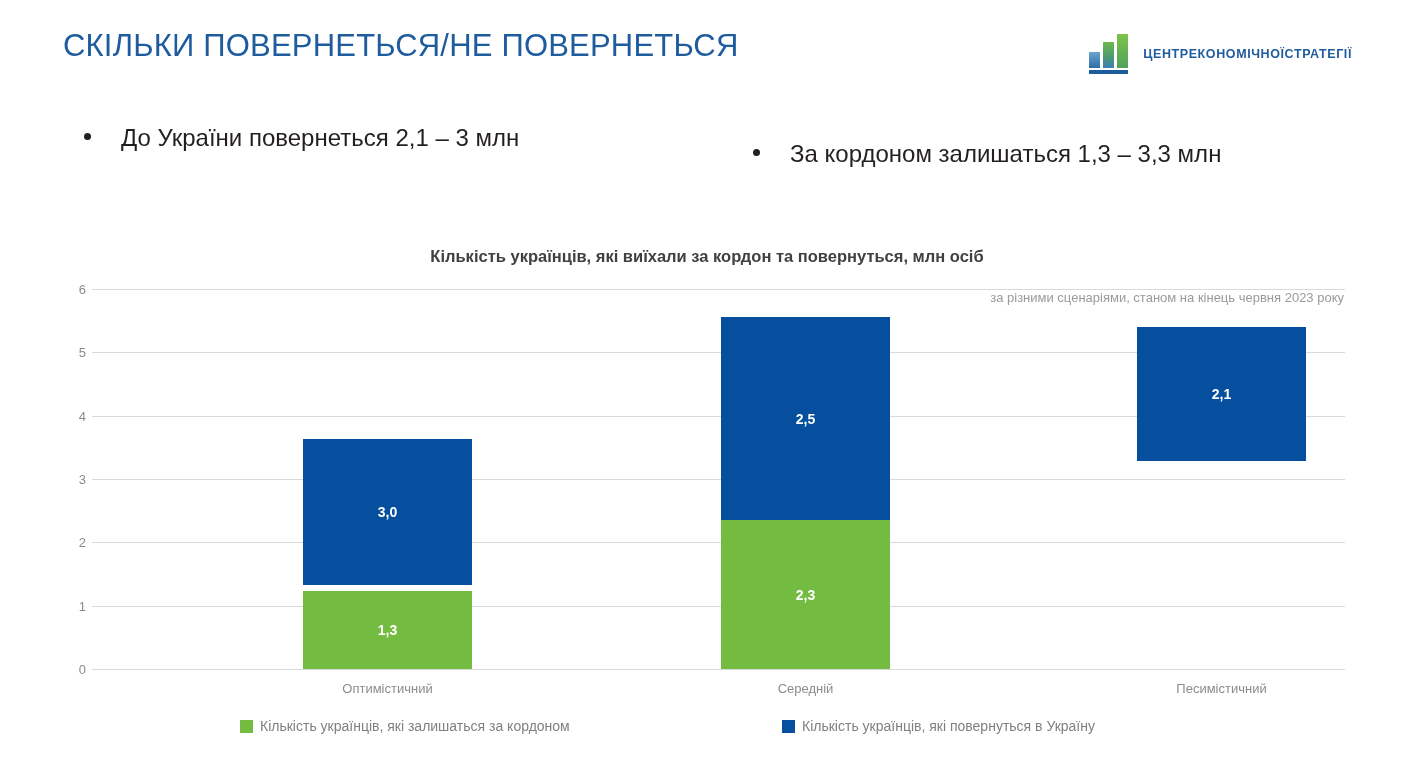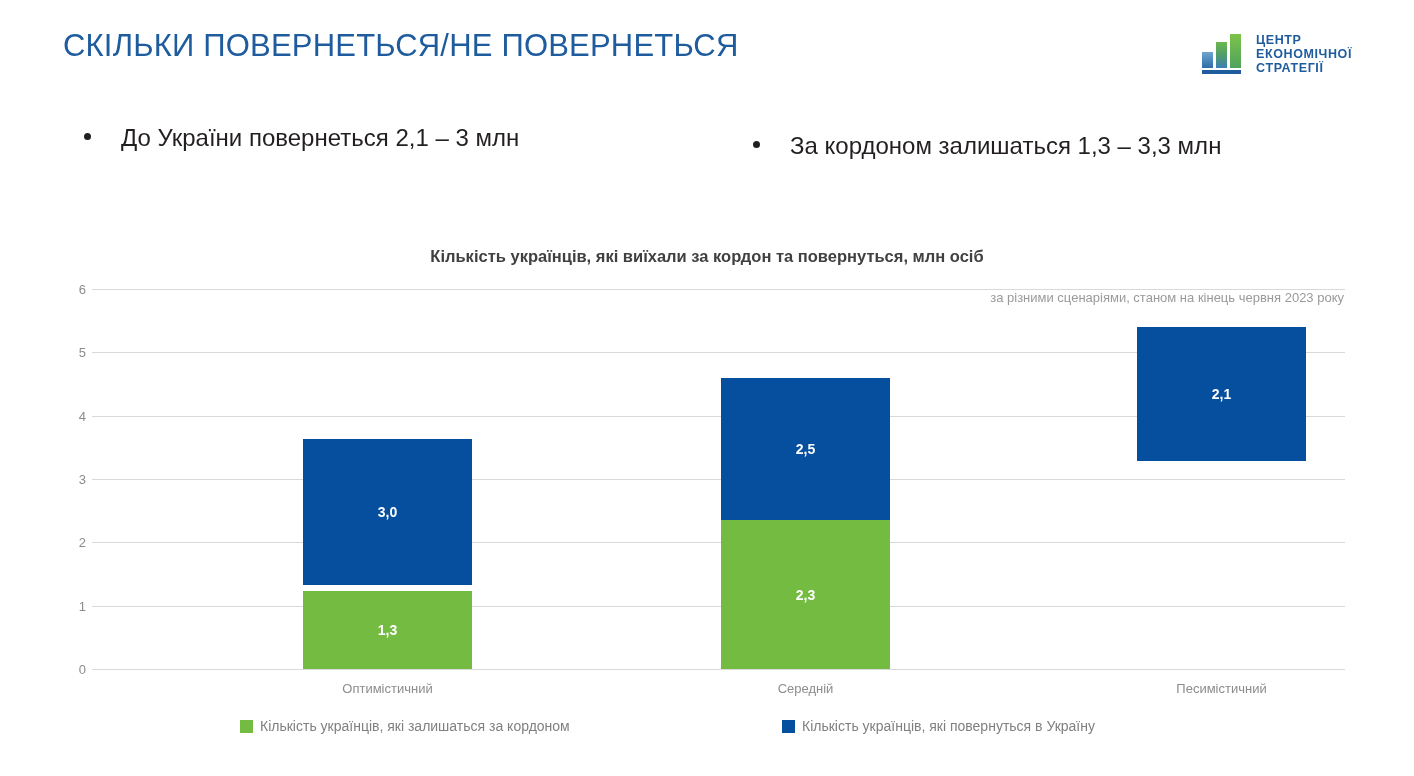--- a/index.html
+++ b/index.html
@@ -35,21 +35,21 @@
     align-items: center;
     gap: 9px;
   }
   .logo-mark {
     width: 46px;
     height: 44px;
     position: relative;
   }
   .logo-text {
     display: flex;
-    flex-direction: column;
+    flex-direction: row;
     line-height: 1.12;
     font-size: 12.5px;
     font-weight: bold;
     color: #1F5C9E;
     letter-spacing: 0.6px;
   }
 
   
   .bullets {
     position: absolute;
@@ -71,21 +71,21 @@
     width: 7px;
     height: 7px;
     border-radius: 50%;
     background: #231F20;
     margin-right: 30px;
     position: relative;
     top: -6px;
     flex: none;
   }
   #bullet-0 { left: 84px; top: 0; }
-  #bullet-1 { left: 753px; top: 8px; }
+  #bullet-1 { left: 753px; top: 16px; }
 
   
   .chart {
     position: absolute;
     left: 0;
     top: 0;
     width: 1414px;
     height: 776px;
     pointer-events: none;
   }
@@ -253,21 +253,21 @@
           <span class="seg-label">1,3</span>
         </div>
         <div class="seg" style="bottom: 84.2333px; height: 146px; background: rgb(5, 79, 158);">
           <span class="seg-label">3,0</span>
         </div>
       </div>
       <div class="bar-group" style="left: 629px; width: 169px; height: 307.167px;">
         <div class="seg" style="bottom: 0px; height: 148.833px; background: rgb(116, 187, 66);">
           <span class="seg-label">2,3</span>
         </div>
-        <div class="seg" style="bottom: 148.833px; height: 142px; background: rgb(5, 79, 158);">
+        <div class="seg" style="bottom: 148.833px; height: 203px; background: rgb(5, 79, 158);">
           <span class="seg-label">2,5</span>
         </div>
       </div>
       <div class="bar-group" style="left: 1045px; width: 169px; height: 342px;">
         <div class="seg" style="bottom: 207.733px; height: 134.267px; background: rgb(5, 79, 158);">
           <span class="seg-label">2,1</span>
         </div>
       </div>
     </div>
 <div class="cat-label" style="left: 387.5px;">Оптимістичний</div>

